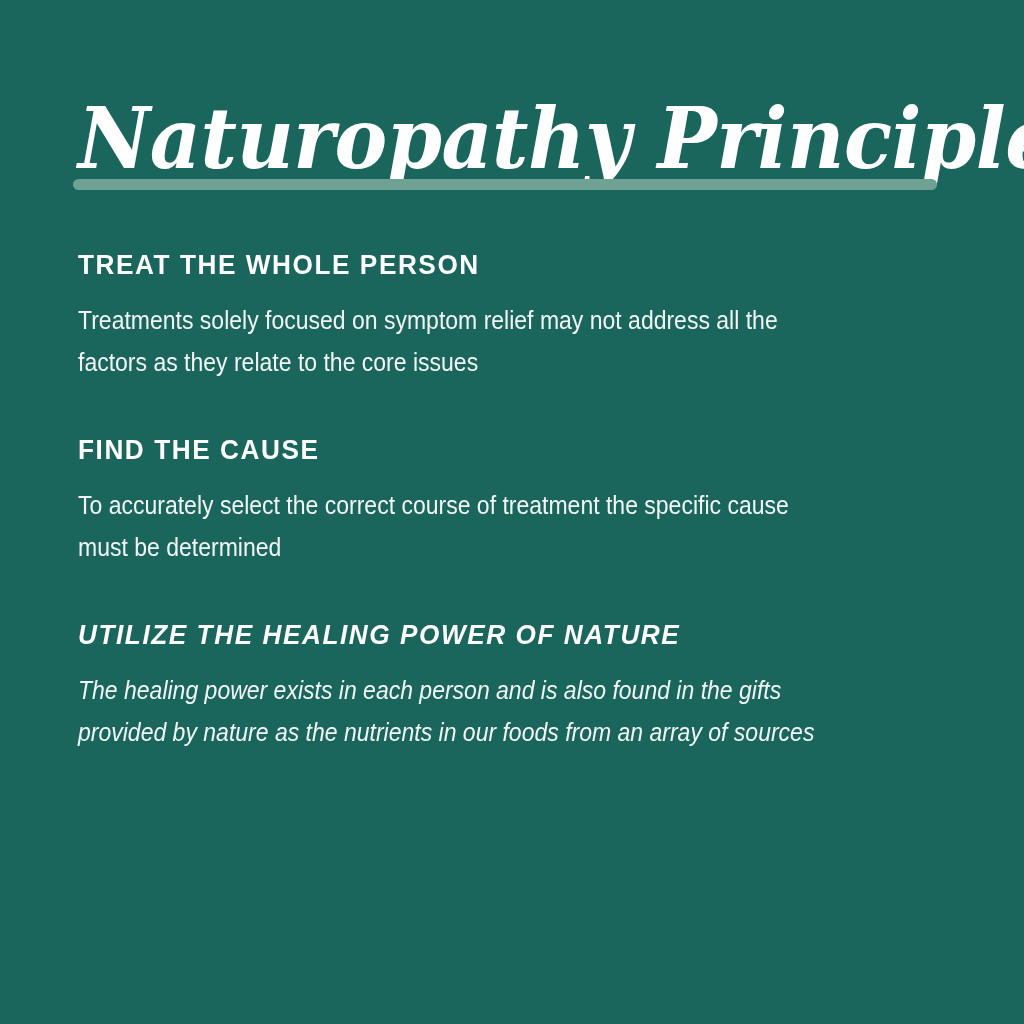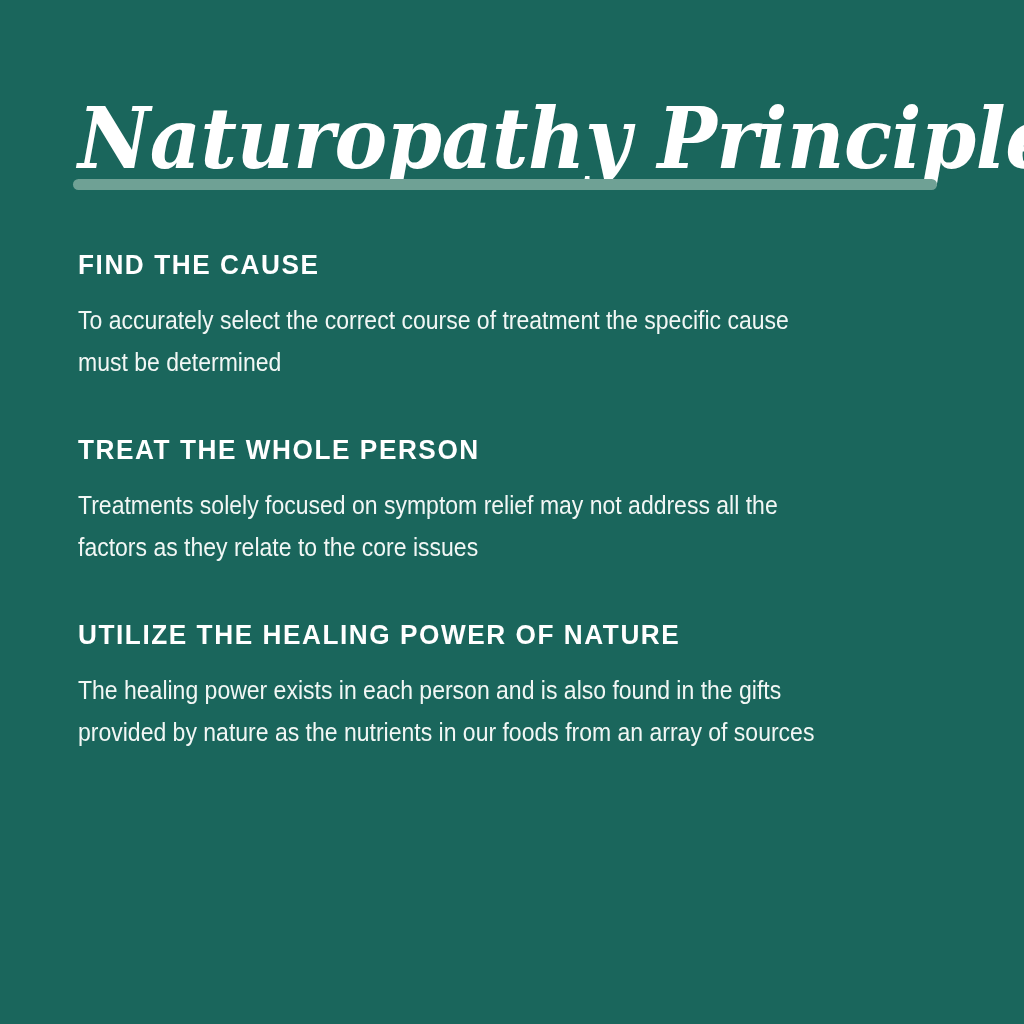--- a/index.html
+++ b/index.html
@@ -54,20 +54,21 @@
     position: absolute;
     left: 78px;
     top: 250px;
     width: 900px;
   }
   .section {
     margin-bottom: 52px;
   }
   .section:last-child {
     margin-bottom: 0;
+    font-style: italic;
   }
   .section-heading {
     font-family: "Liberation Sans", sans-serif;
     font-weight: 700;
     font-size: 27px;
     letter-spacing: 1.6px;
     color: #ffffff;
     text-transform: uppercase;
     line-height: 1.15;
     margin: 0 0 18px 0;
@@ -95,32 +96,32 @@
 
 <div class="poster" style="background: rgb(26, 102, 92);">
 
   <h1 class="title" style="color: rgb(255, 255, 255);">Naturopathy Principles</h1>
 
   <div class="divider" style="background: rgb(111, 161, 149);"></div>
 
   <div class="sections">
 
     <div class="section">
+      <div class="section-heading" style="color: rgb(255, 255, 255);">TREAT THE WHOLE PERSON</div>
+      <div class="section-body" style="color: rgb(242, 247, 245);">
+        <span class="line">Treatments solely focused on symptom relief may not address all the</span>
+        <span class="line">factors as they relate to the core issues</span>
+      </div>
+    </div>
+
+    <div class="section">
       <div class="section-heading" style="color: rgb(255, 255, 255);">FIND THE CAUSE</div>
       <div class="section-body" style="color: rgb(242, 247, 245);">
         <span class="line">To accurately select the correct course of treatment the specific cause</span>
         <span class="line">must be determined</span>
-      </div>
-    </div>
-
-    <div class="section">
-      <div class="section-heading" style="color: rgb(255, 255, 255);">TREAT THE WHOLE PERSON</div>
-      <div class="section-body" style="color: rgb(242, 247, 245);">
-        <span class="line">Treatments solely focused on symptom relief may not address all the</span>
-        <span class="line">factors as they relate to the core issues</span>
       </div>
     </div>
 
 
     <div class="section">
       <div class="section-heading" style="color: rgb(255, 255, 255);">UTILIZE THE HEALING POWER OF NATURE</div>
       <div class="section-body" style="color: rgb(242, 247, 245);">
         <span class="line">The healing power exists in each person and is also found in the gifts</span>
         <span class="line">provided by nature as the nutrients in our foods from an array of sources</span>
       </div>

